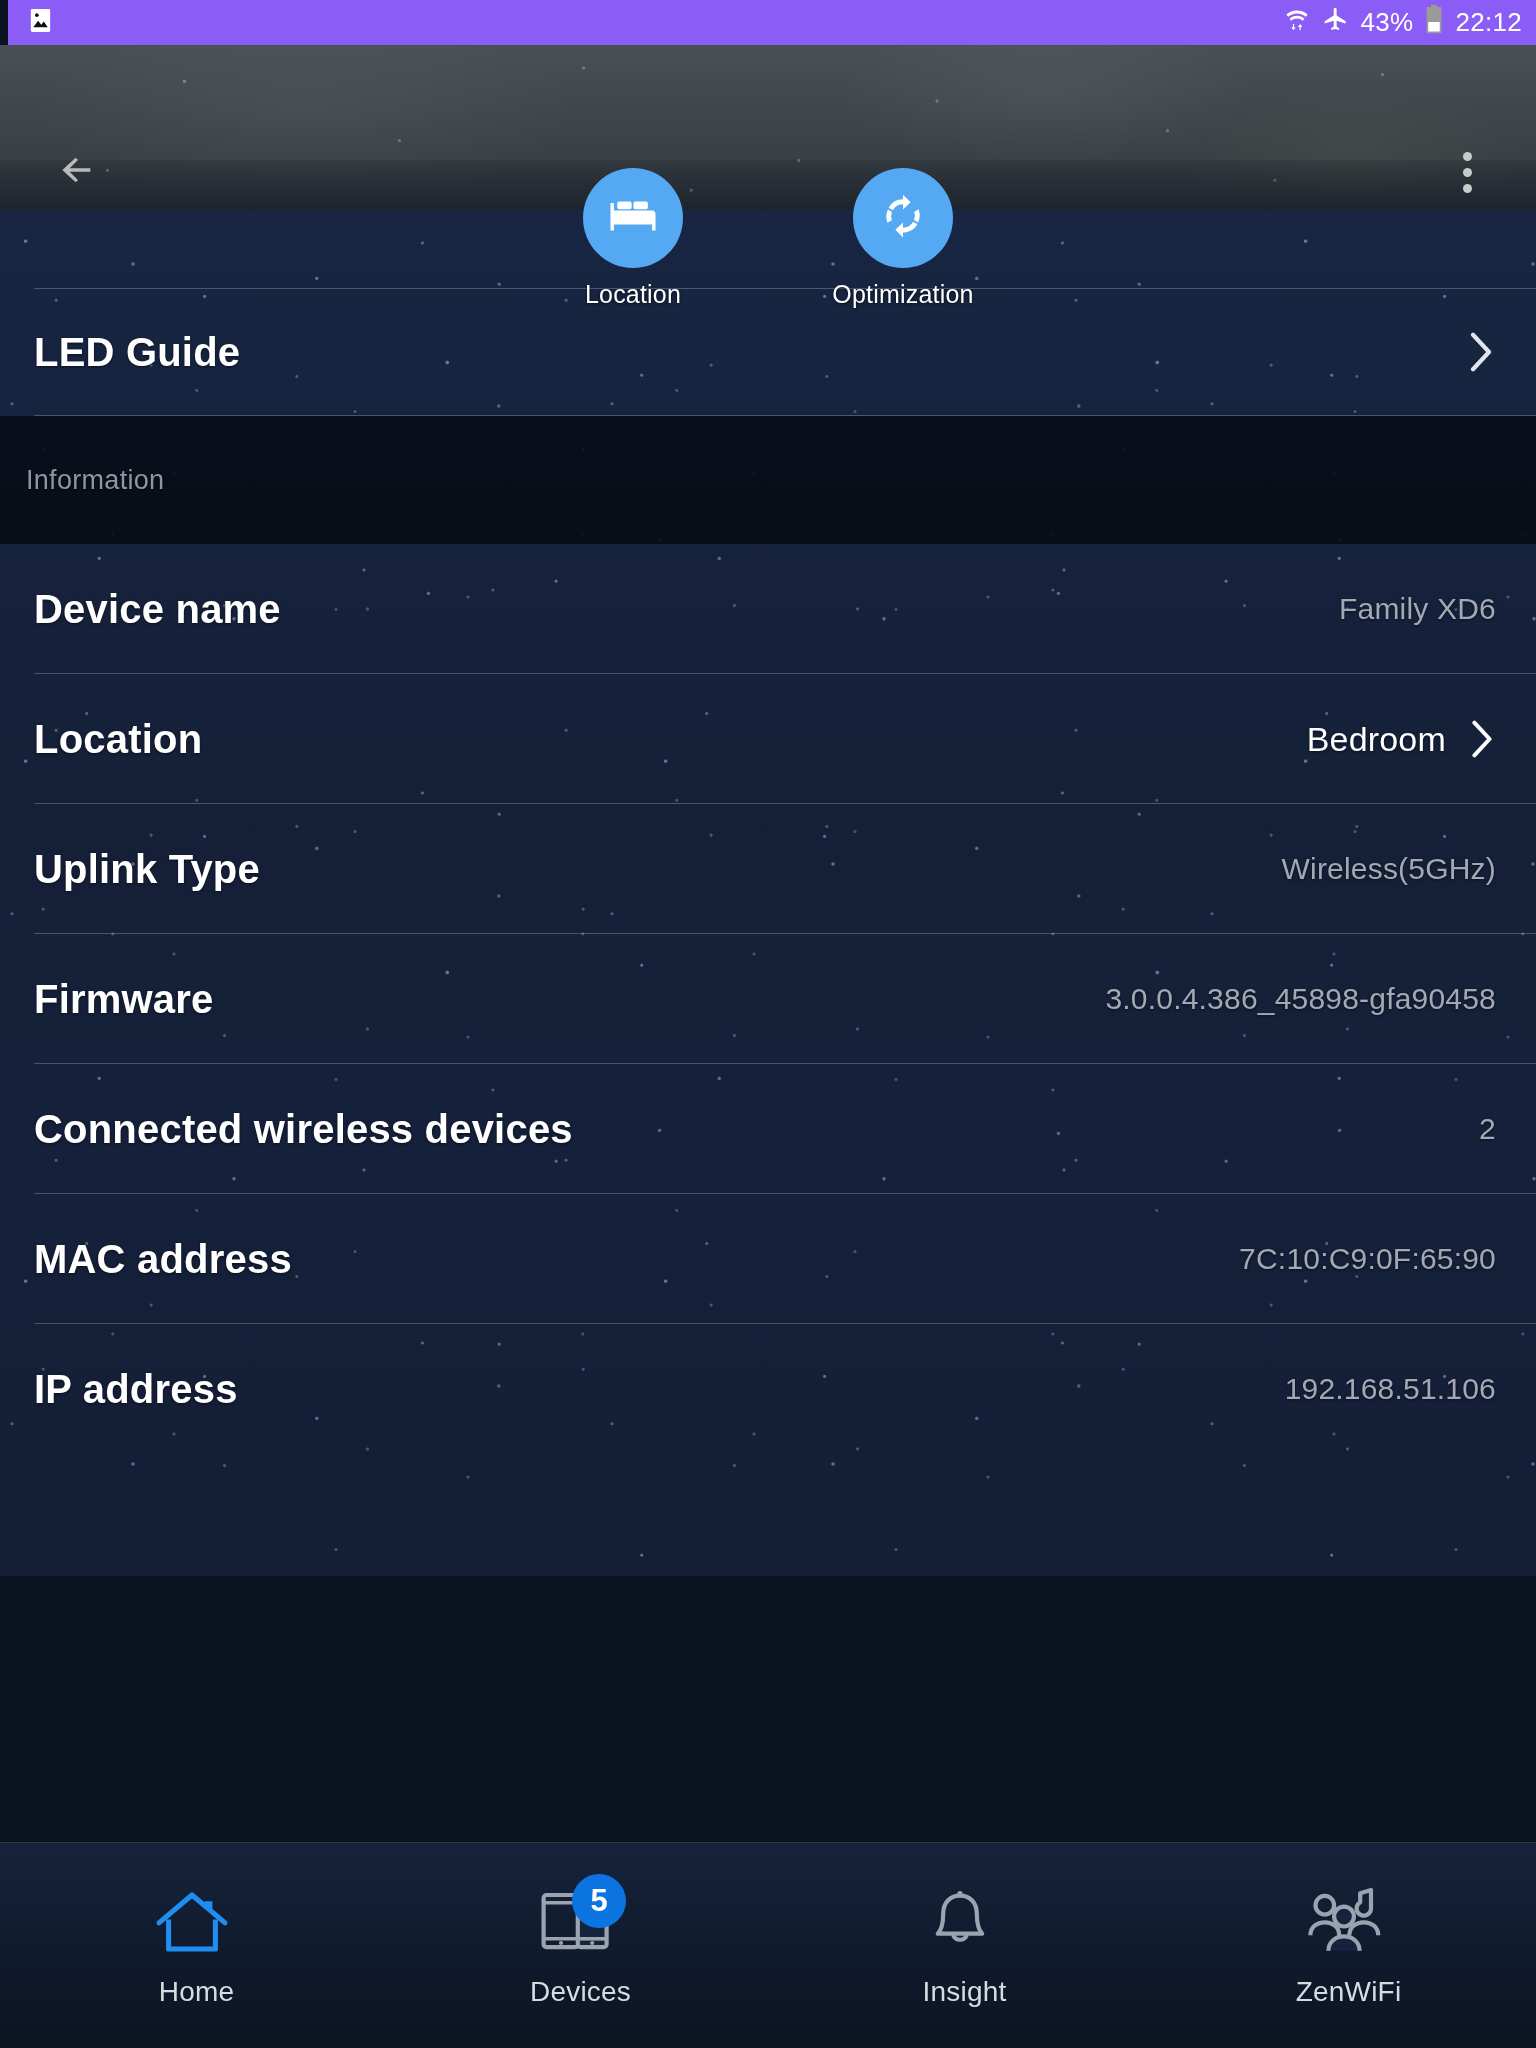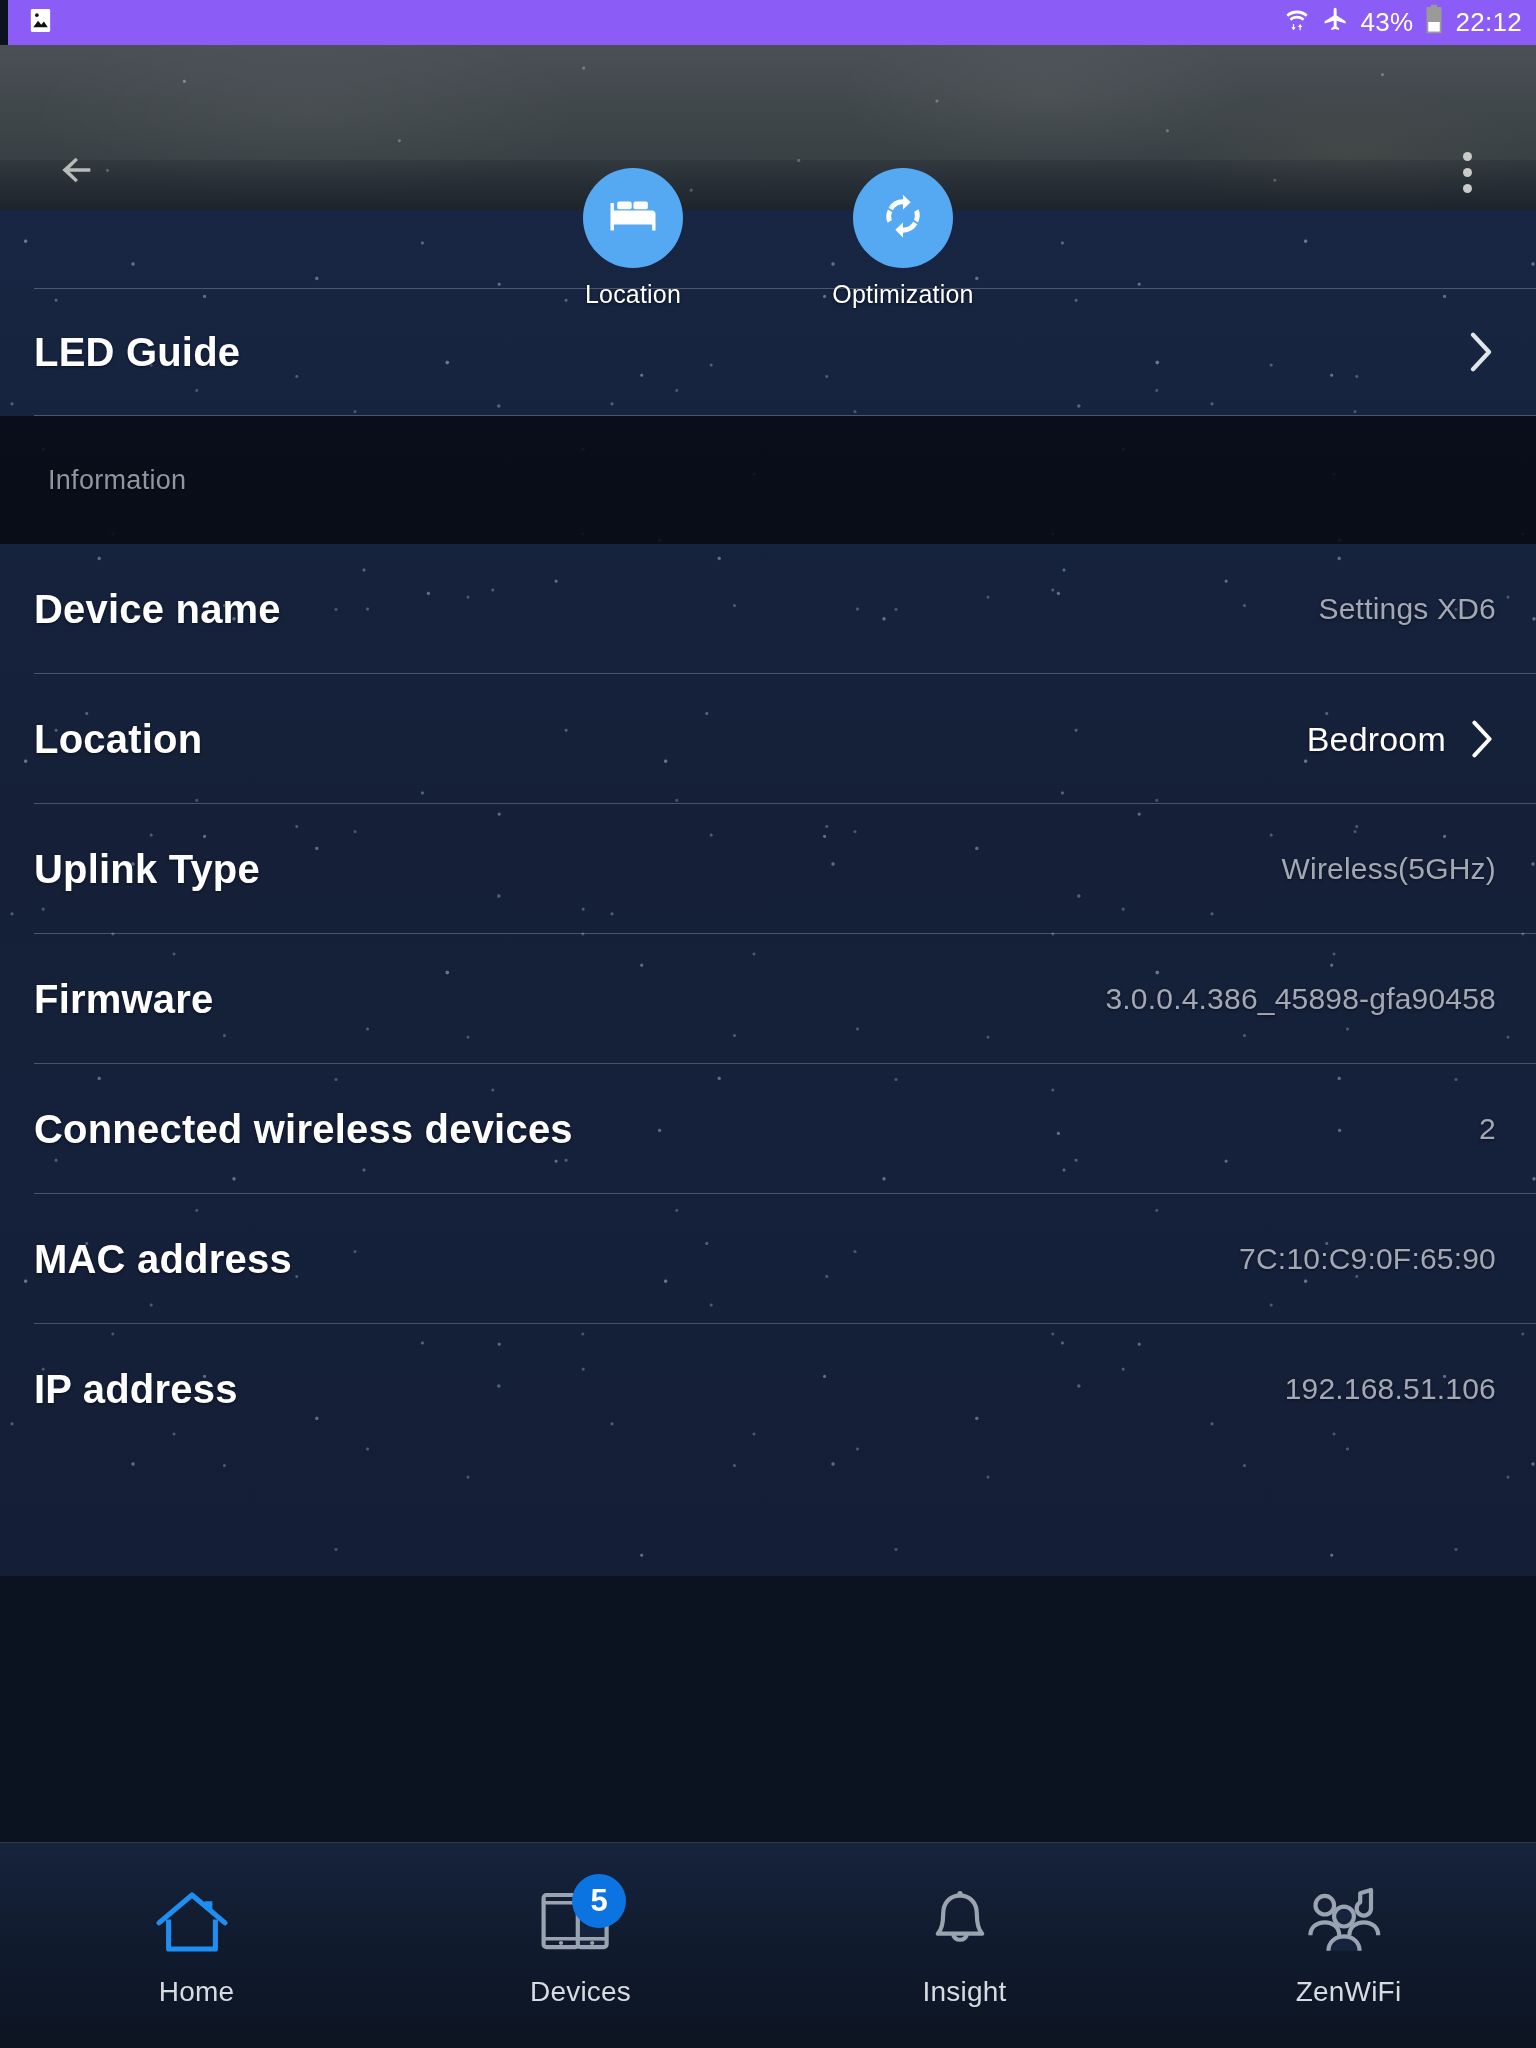--- a/index.html
+++ b/index.html
@@ -180,21 +180,21 @@
     margin-left:22px;
     display:flex; align-items:center;
   }
   .row-led { height:128px; }
   .row-led .chev { margin-left:auto; }
 
   .section-head {
     position:relative;
     height:128px;
     display:flex; align-items:center;
-    padding-left:48px;
+    padding-left:26px;
     background:linear-gradient(180deg, rgba(6,10,18,.82), rgba(6,10,18,.86));
   }
   .section-head .sh-txt {
     color:#8e96a2;
     font-size:27px;
     letter-spacing:.3px;
     text-shadow:0 1px 2px rgba(0,0,0,.6);
   }
   .row-info { height:130px; }
 
@@ -330,21 +330,21 @@
       <span class="divider" style="top:0;bottom:auto;"></span>
       <span class="divider"></span>
     </div>
 
     <div class="section-head">
       <span class="sh-txt">Information</span>
     </div>
 
     <div class="row row-info">
       <span class="row-label">Device name</span>
-      <span class="row-value">Settings XD6</span>
+      <span class="row-value">Family XD6</span>
       <span class="divider"></span>
     </div>
 
     <div class="row row-info">
       <span class="row-label">Location</span>
       <span class="row-value bright">Bedroom</span>
       <span class="chev">
         <svg width="28" height="38" viewBox="0 0 12 20">
           <path d="M2 1.4L10 10l-8 8.6" stroke="#ffffff" stroke-width="2.1" fill="none" stroke-linecap="round" stroke-linejoin="round"></path>
         </svg>

